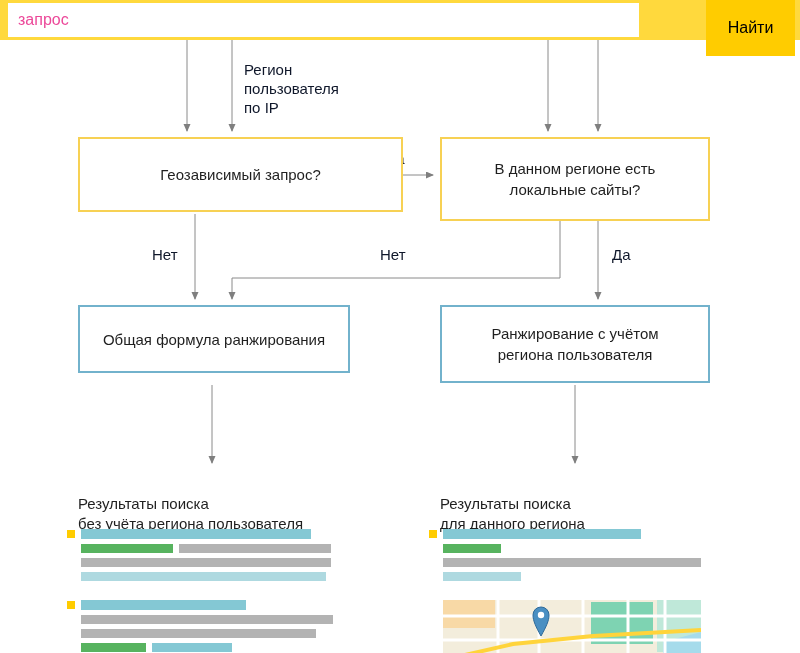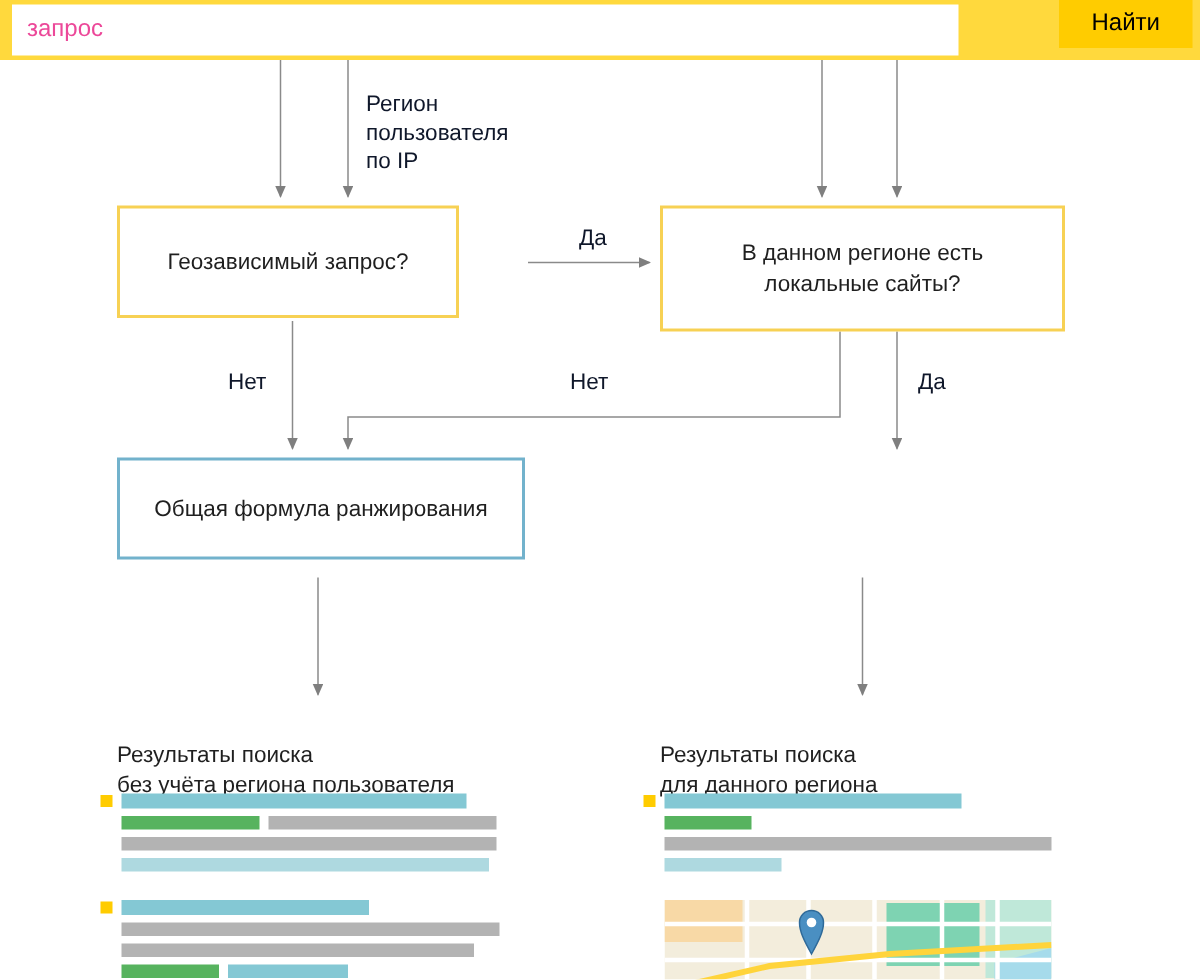--- a/index.html
+++ b/index.html
@@ -7,35 +7,35 @@
     position:relative;width:800px;height:653px;background:#fff;overflow:hidden;
     font-family:"Liberation Sans","DejaVu Sans",sans-serif;color:#1f1f1f;
   }
   
   #search-strip{position:absolute;left:0;top:0;width:800px;height:40px;background:#ffd93d;}
   #search-input{
     position:absolute;left:8px;top:3px;width:631px;height:34px;background:#fff;border:none;
     font-family:inherit;font-size:16px;color:#ec4899;padding:0 0 0 10px;outline:none;box-sizing:border-box;
   }
   #search-button{
-    position:absolute;left:706px;top:0;width:89px;height:32px;background:#ffcc00;border:none;
+    position:absolute;left:706px;top:0;width:89px;height:56px;background:#ffcc00;border:none;
     display:flex;align-items:center;justify-content:center;font-size:16px;color:#000;cursor:pointer;
     font-family:inherit;
   }
   
   #flow-arrows{position:absolute;left:0;top:0;width:800px;height:653px;pointer-events:none;}
   
   .box{
     position:absolute;background:#fff;border:2px solid;box-sizing:border-box;z-index:2;
     display:flex;align-items:center;justify-content:center;text-align:center;
     font-size:15px;line-height:1.4;white-space:pre-line;color:#1f1f1f;
   }
   .box.yellow{border-color:#f7d154;}
   .box.blue{border-color:#72b2cc;}
-  #box-geo{left:78px;top:137px;width:228px;height:75px;}
+  #box-geo{left:78px;top:137px;width:325px;height:75px;}
   #box-local{left:440px;top:137px;width:270px;height:84px;}
   #box-general{left:78px;top:305px;width:272px;height:68px;}
   #box-regional{left:440px;top:305px;width:270px;height:78px;}
   
   .flow-label{position:absolute;font-size:15px;color:#0f172a;white-space:pre-line;line-height:1.25;z-index:2;}
   #label-ip{left:244px;top:61px;}
   #label-yes-right{left:386px;top:150px;}
   #label-no-left{left:152px;top:246px;}
   #label-no-middle{left:380px;top:246px;}
   #label-yes-down{left:612px;top:246px;}
@@ -89,20 +89,22 @@
 по IP</div>
   <div class="flow-label" id="label-yes-right">Да</div>
   <div class="flow-label" id="label-no-left">Нет</div>
   <div class="flow-label" id="label-no-middle">Нет</div>
   <div class="flow-label" id="label-yes-down">Да</div>
 
   <div class="box yellow" id="box-geo">Геозависимый запрос?</div>
   <div class="box yellow" id="box-local">В данном регионе есть
 локальные сайты?</div>
   <div class="box blue" id="box-general">Общая формула ранжирования</div>
+  <div class="box blue" id="box-regional">Ранжирование с учётом
+региона пользователя</div>
 
   <div class="results-header" id="header-left">Результаты поиска
 без учёта региона пользователя</div>
   <div class="results-header" id="header-right">Результаты поиска
 для данного региона</div>
 
   <div class="serp" id="serp-left">
       <div class="serp-group">
         <div class="serp-favicon" style="background: rgb(255, 204, 0);"></div>
         <div class="serp-rows">

